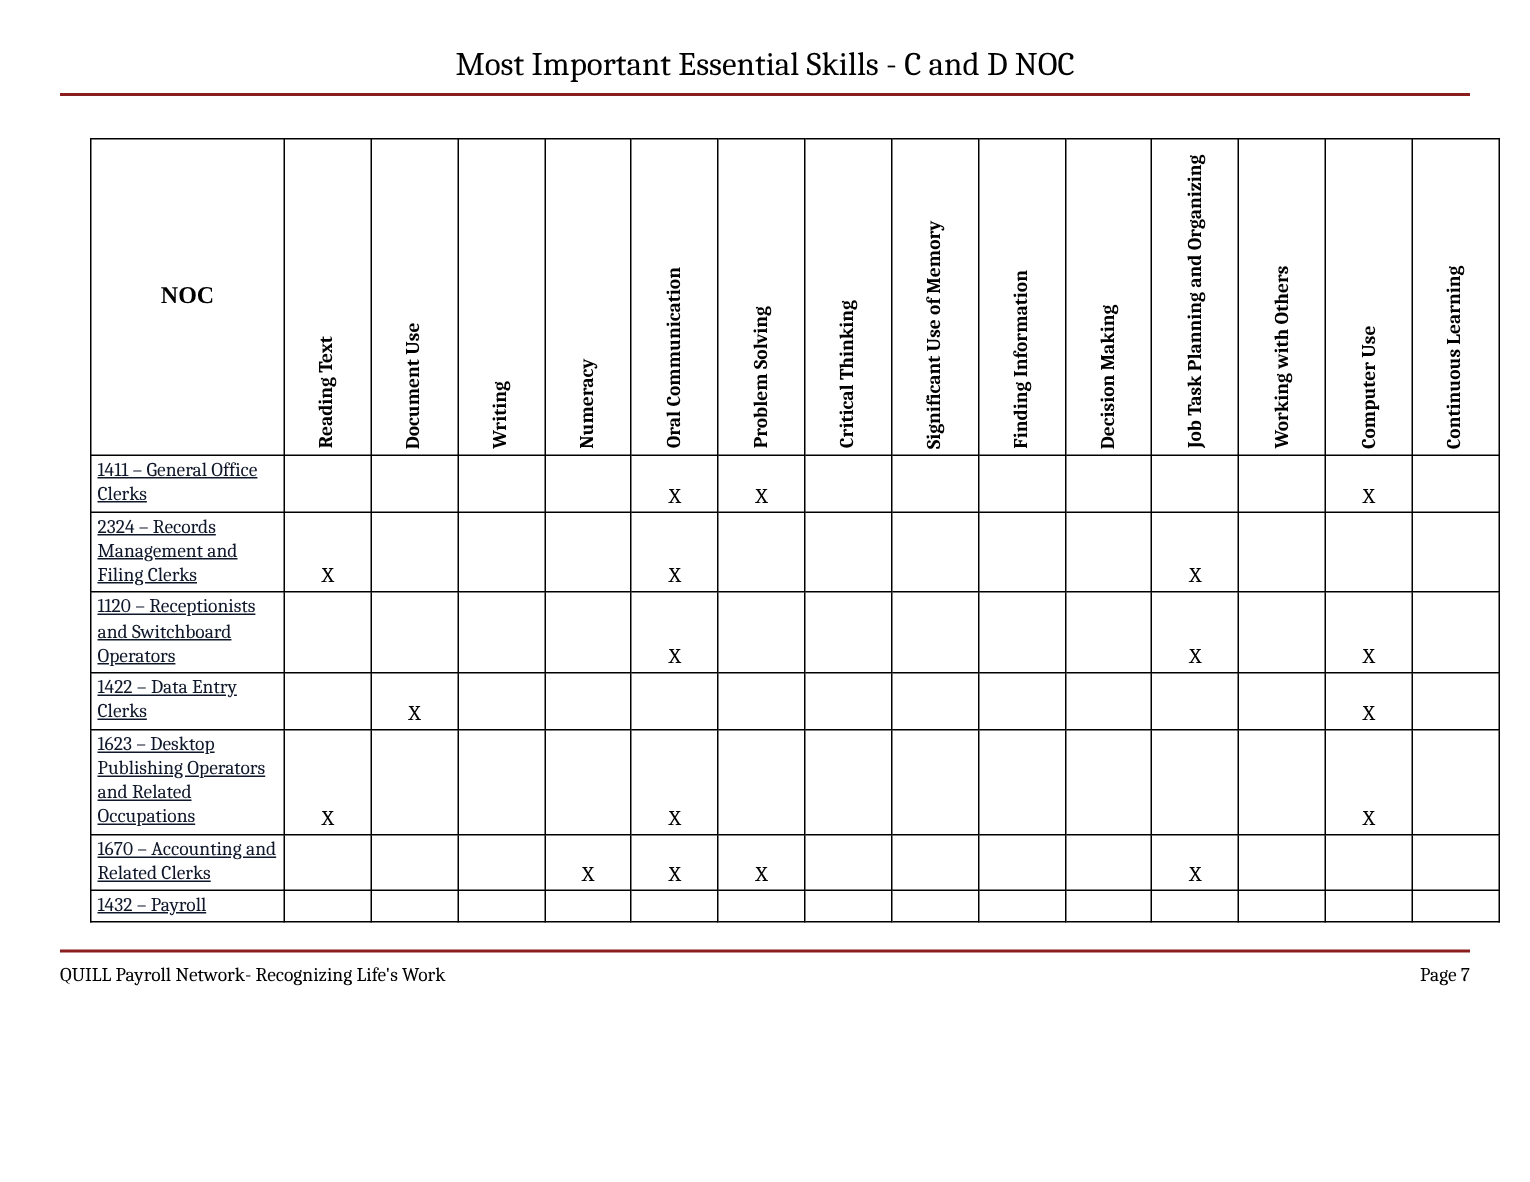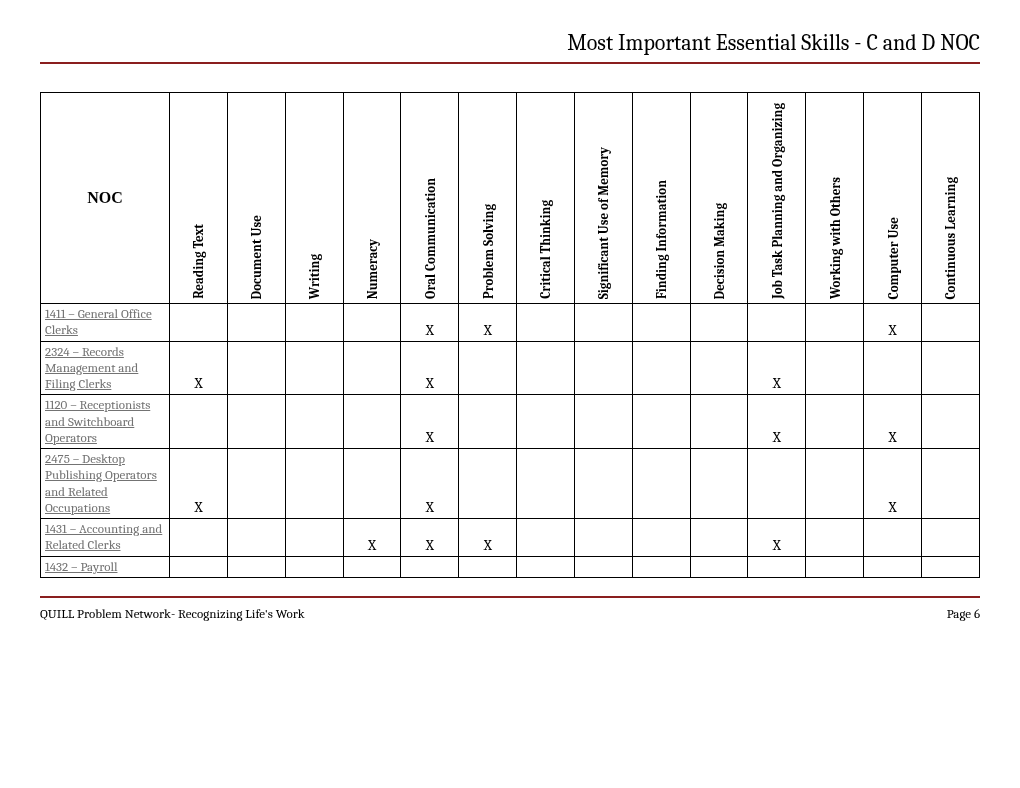--- a/index.html
+++ b/index.html
@@ -5,34 +5,35 @@
   body {
     margin: 0;
     padding: 30px 40px 20px 40px;
     font-family: Cambria, Georgia, "Times New Roman", serif;
     color: #000;
     width: 1020px;
     box-sizing: border-box;
     background: #fff;
   }
   .title {
-    text-align: right;
+    text-align: center;
     font-size: 22px;
     font-weight: 400;
     margin-bottom: 6px;
   }
   .title-rule {
     border: none;
     border-top: 2px solid #8a1e1e;
     margin: 0 0 28px 0;
   }
   table {
     border-collapse: collapse;
     width: 100%;
     table-layout: fixed;
+    margin-left: 20px;
   }
   th, td {
     border: 1px solid #000;
     font-size: 13px;
     padding: 2px 4px;
   }
   th.noc-head {
     width: 120px;
     text-align: center;
     vertical-align: middle;
@@ -59,21 +60,21 @@
   }
   td.noc-cell {
     width: 120px;
     text-align: left;
     vertical-align: top;
     font-family: Cambria, Georgia, serif;
     font-size: 13px;
     line-height: 1.25;
   }
   td.noc-cell a {
-    color: #737373;
+    color: #0f172a;
     text-decoration: underline;
   }
   td.mark {
     text-align: center;
     vertical-align: bottom;
     font-family: Cambria, Georgia, serif;
     font-size: 14px;
     padding-bottom: 2px;
   }
   .bottom-rule {
@@ -187,38 +188,55 @@
         <td class="mark"></td>
         <td class="mark"></td>
         <td class="mark"></td>
         <td class="mark"></td>
         <td class="mark">X</td>
         <td class="mark"></td>
         <td class="mark">X</td>
         <td class="mark"></td>
       </tr>
       <tr>
-        <td class="noc-cell"><a href="#">2475 – Desktop Publishing Operators and Related Occupations</a></td>
-        <td class="mark">X</td>
-        <td class="mark"></td>
-        <td class="mark"></td>
-        <td class="mark"></td>
-        <td class="mark">X</td>
-        <td class="mark"></td>
-        <td class="mark"></td>
-        <td class="mark"></td>
-        <td class="mark"></td>
-        <td class="mark"></td>
-        <td class="mark"></td>
-        <td class="mark"></td>
-        <td class="mark">X</td>
-        <td class="mark"></td>
-      </tr>
-      <tr>
-        <td class="noc-cell"><a href="#">1431 – Accounting and Related Clerks</a></td>
+        <td class="noc-cell"><a href="#">1422 – Data Entry Clerks</a></td>
+        <td class="mark"></td>
+        <td class="mark">X</td>
+        <td class="mark"></td>
+        <td class="mark"></td>
+        <td class="mark"></td>
+        <td class="mark"></td>
+        <td class="mark"></td>
+        <td class="mark"></td>
+        <td class="mark"></td>
+        <td class="mark"></td>
+        <td class="mark"></td>
+        <td class="mark"></td>
+        <td class="mark">X</td>
+        <td class="mark"></td>
+      </tr>
+      <tr>
+        <td class="noc-cell"><a href="#">1623 – Desktop Publishing Operators and Related Occupations</a></td>
+        <td class="mark">X</td>
+        <td class="mark"></td>
+        <td class="mark"></td>
+        <td class="mark"></td>
+        <td class="mark">X</td>
+        <td class="mark"></td>
+        <td class="mark"></td>
+        <td class="mark"></td>
+        <td class="mark"></td>
+        <td class="mark"></td>
+        <td class="mark"></td>
+        <td class="mark"></td>
+        <td class="mark">X</td>
+        <td class="mark"></td>
+      </tr>
+      <tr>
+        <td class="noc-cell"><a href="#">1670 – Accounting and Related Clerks</a></td>
         <td class="mark"></td>
         <td class="mark"></td>
         <td class="mark"></td>
         <td class="mark">X</td>
         <td class="mark">X</td>
         <td class="mark">X</td>
         <td class="mark"></td>
         <td class="mark"></td>
         <td class="mark"></td>
         <td class="mark"></td>
@@ -242,15 +260,15 @@
         <td class="mark"></td>
         <td class="mark"></td>
         <td class="mark"></td>
         <td class="mark"></td>
       </tr>
     </tbody>
 </table>
 
 <hr class="bottom-rule">
 <div class="footer">
-  <span>QUILL Problem Network- Recognizing Life's Work</span>
-  <span>Page 6</span>
+  <span>QUILL Payroll Network- Recognizing Life's Work</span>
+  <span>Page 7</span>
 </div>
 
 </body></html>

